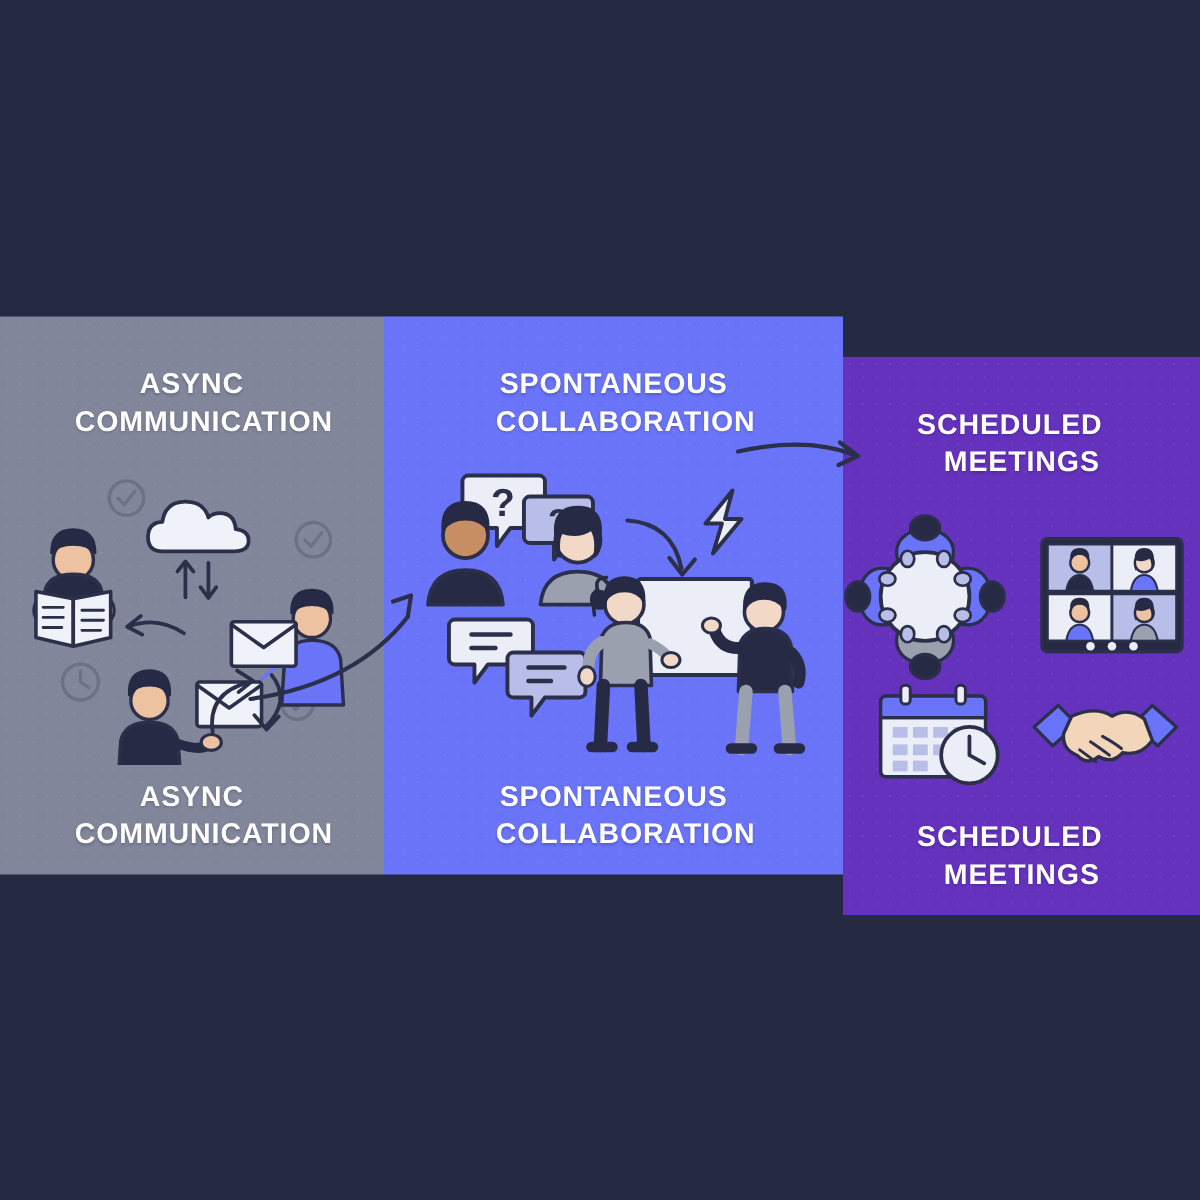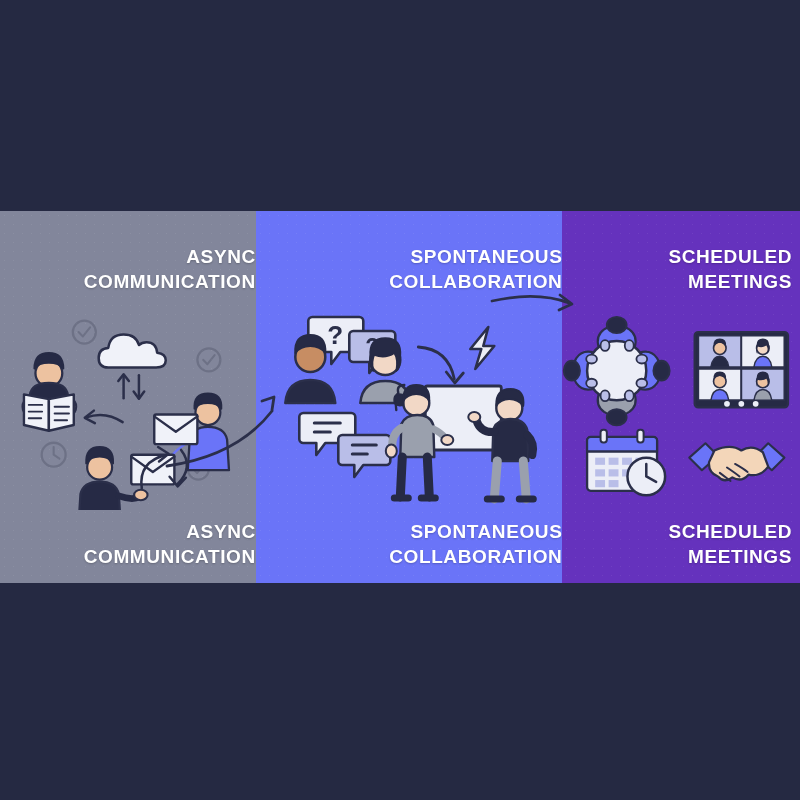--- a/index.html
+++ b/index.html
@@ -28,37 +28,37 @@
     height: 372px;
     display: flex;
   }
   .panel {
     position: relative;
     height: 100%;
     overflow: hidden;
   }
   .panel-async       { width: 267px; background: #82869b; }
   .panel-spontaneous { width: 320px; background: #6a74f8; }
-  .panel-scheduled   { width: 248px; background: #6532bd; }
+  .panel-scheduled   { width: 248px; background: #6532bd; margin-top: 27px; }
 
   
   .panel::before {
     content: "";
     position: absolute;
     inset: 0;
     background-image: radial-gradient(rgba(255,255,255,0.07) 0.8px, transparent 0.9px);
     background-size: 9px 9px;
     pointer-events: none;
   }
 
   
   .heading {
     position: absolute;
     width: 100%;
-    text-align: right;
+    text-align: center;
     color: #ffffff;
     font-weight: bold;
     font-size: 19px;
     letter-spacing: 0.6px;
     line-height: 25px;
     text-shadow: 0 1px 2px rgba(0,0,0,0.22);
     z-index: 5;
   }
   .heading-top    { top: 33px; }
   .heading-bottom { top: 308px; }

